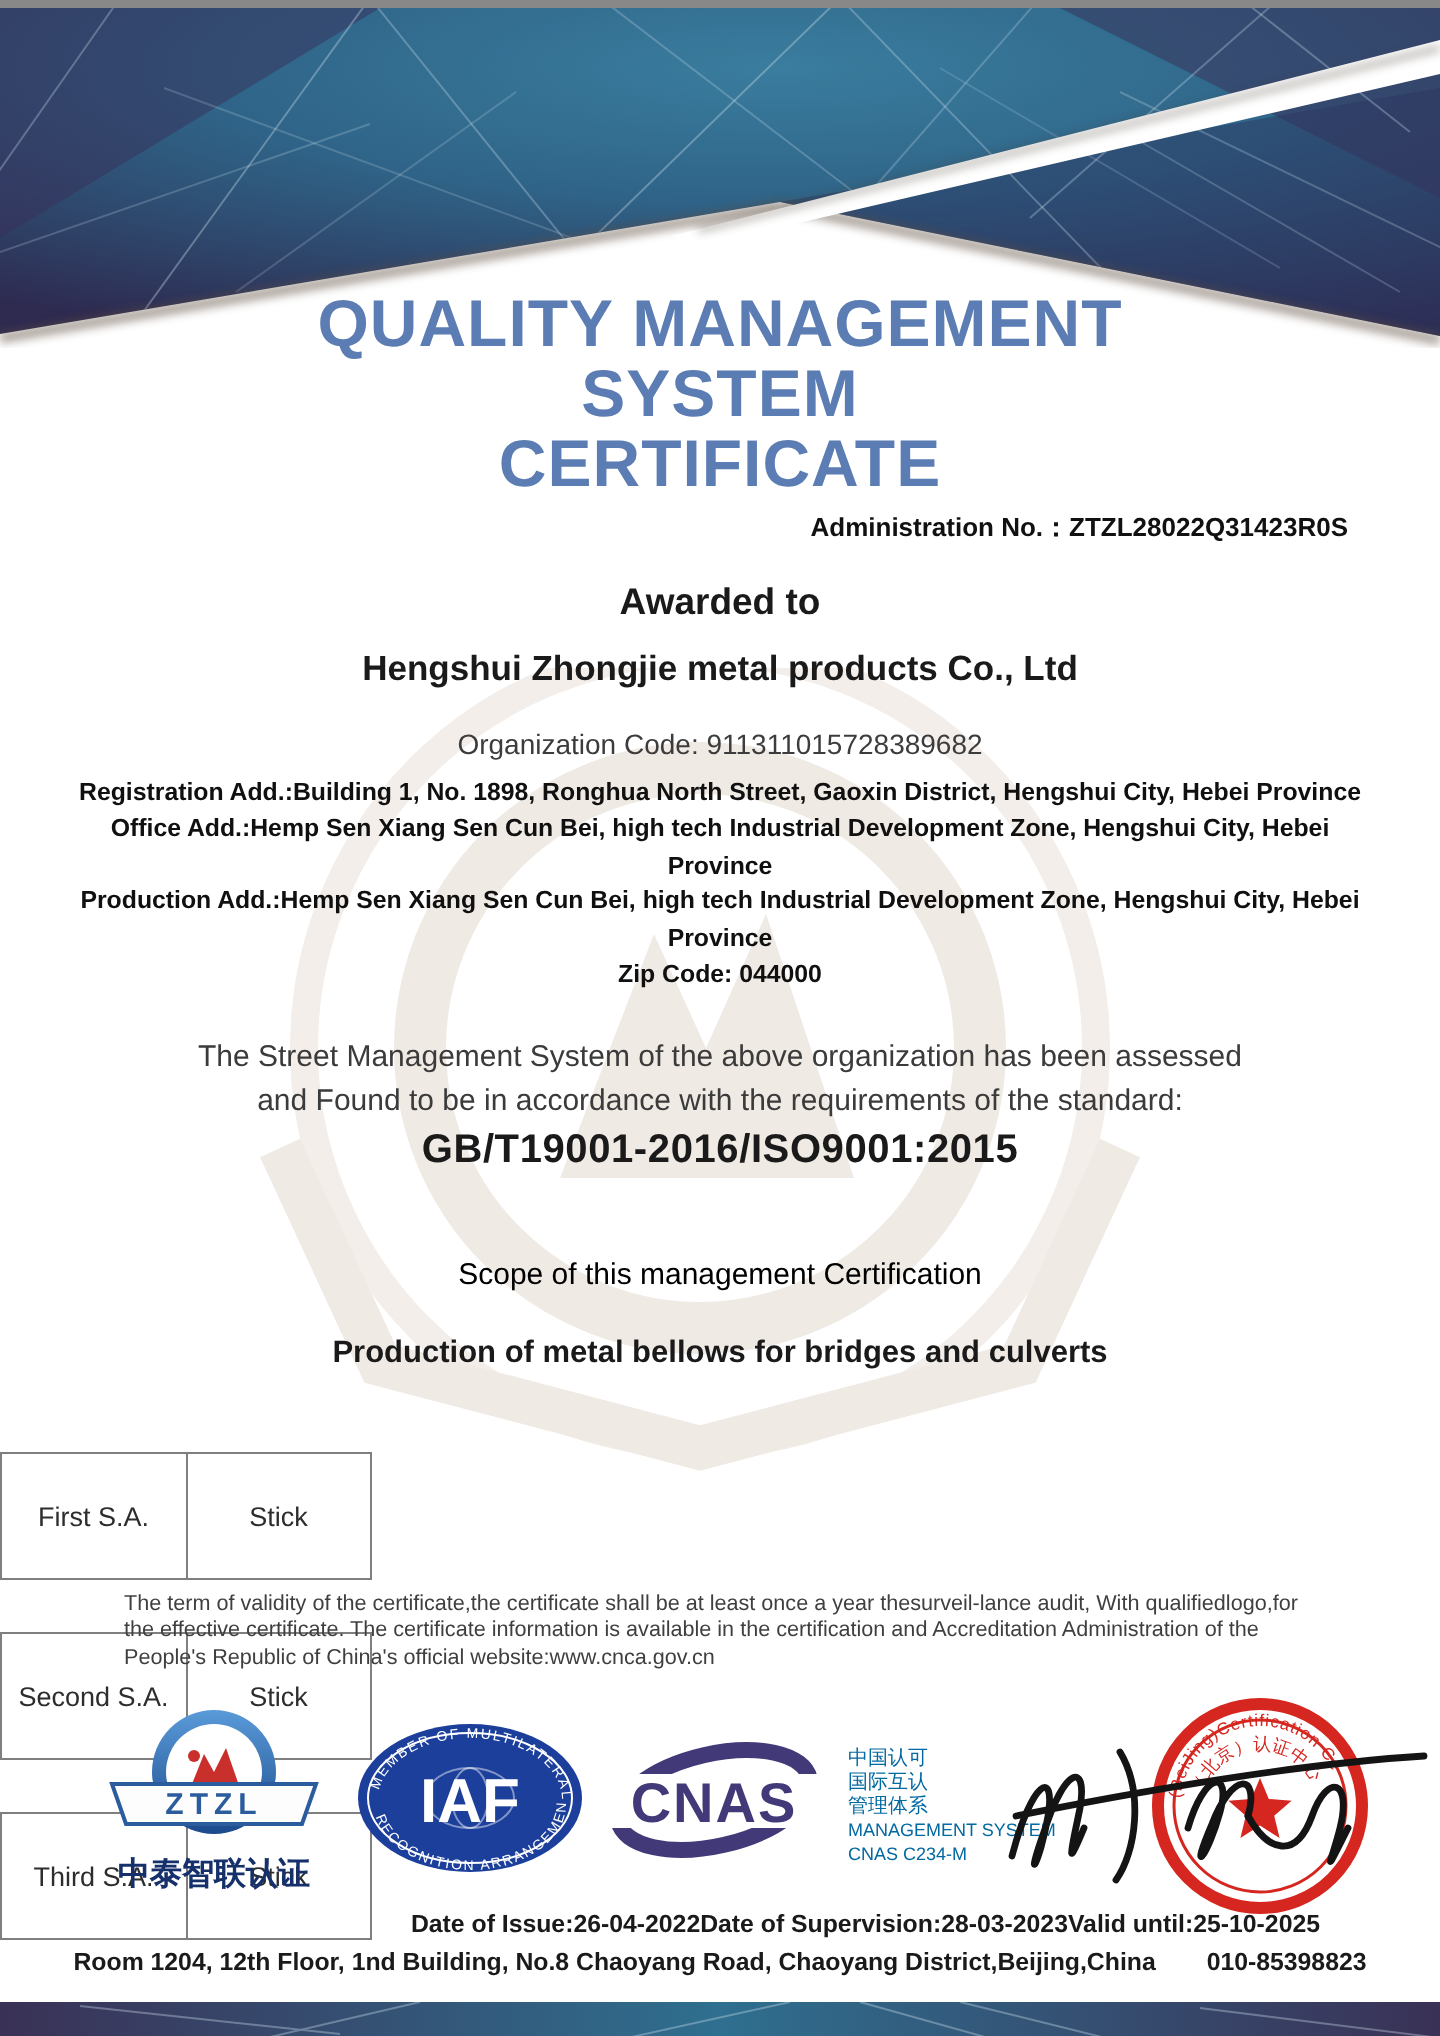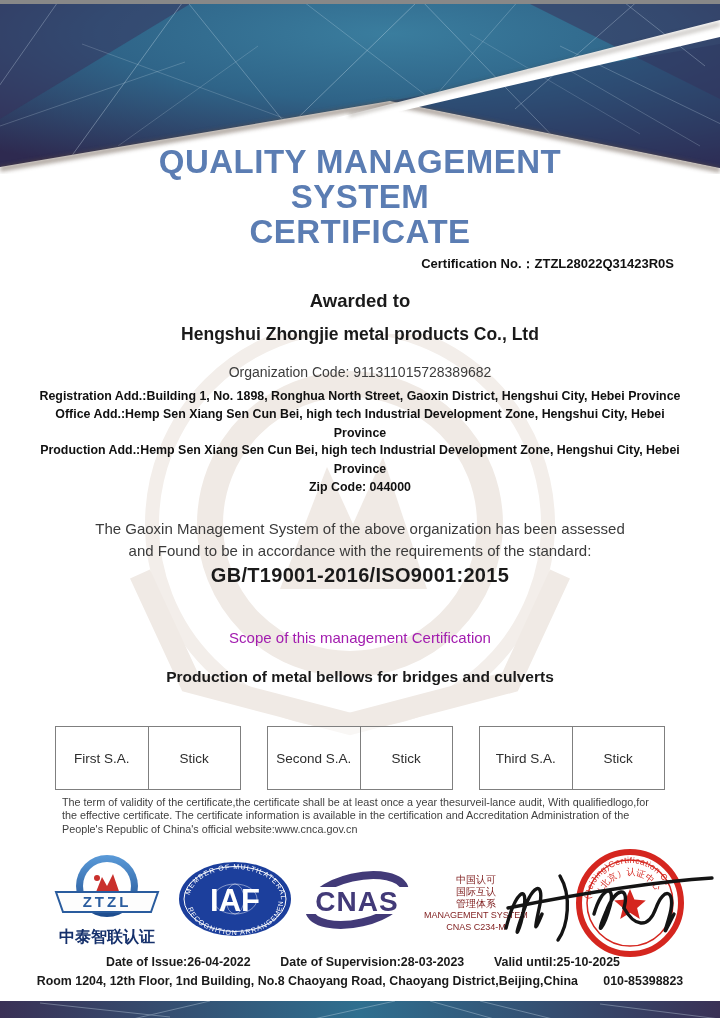--- a/index.html
+++ b/index.html
@@ -18,39 +18,39 @@
   .awarded{top:286px;font-size:18.5px;font-weight:bold;}
   .company{top:320px;font-size:17.5px;font-weight:bold;}
   .orgcode{top:360px;font-size:14px;color:#3c3c3c;}
   .addr{font-size:12.4px;font-weight:bold;line-height:18.5px;color:#101010;}
   .reg{top:383px;white-space:nowrap;}
   .office{top:401px;padding:0 28px;}
   .prod{top:437px;padding:0 36px;}
   .zip{top:474px;}
   .statement{top:514px;font-size:15px;line-height:22px;color:#3b3b3b;padding:0 95px;}
   .standard{top:560px;font-size:20px;font-weight:bold;letter-spacing:.3px;}
-  .scope-label{top:625px;font-size:15px;color:#a21caf;}
+  .scope-label{top:625px;font-size:15px;color:#000000;}
   .scope-value{top:664px;font-size:15.5px;font-weight:bold;}
-  .sa-table{position:absolute;top:722px;left:0;right:0;z-index:2;display:flex;justify-content:center;gap:26px;}
+  .sa-table{position:absolute;top:722px;left:0;right:0;z-index:2;display:flex;justify-content:center;gap:26px;flex-direction:column;}
   .sa-box{width:184px;height:62px;border:1px solid #7f7f7f;display:flex;background:rgba(255,255,255,.6);}
   .sa-cell{flex:1;display:flex;align-items:center;justify-content:center;font-size:13.5px;color:#2d2d2d;}
   .sa-cell.first{border-right:1px solid #7f7f7f;}
   .terms{position:absolute;top:792px;left:62px;width:600px;z-index:2;
          font-size:10.8px;line-height:13.4px;color:#3f3f3f;text-align:left;}
   .logo{position:absolute;z-index:2;}
   .ztzl{left:44px;top:848px;}
   .iaf{left:176px;top:856px;}
   .cnas{left:304px;top:860px;}
-  .cnas-text{position:absolute;left:424px;top:870px;z-index:2;text-align:center;color:#7f1d1d;}
+  .cnas-text{position:absolute;left:424px;top:870px;z-index:2;text-align:left;color:#0369a1;}
   .cnas-text .cn{font-size:10px;line-height:12px;}
   .cnas-text .en{font-size:9px;line-height:11.5px;}
   .seal{left:572px;top:843px;}
   .signature{position:absolute;left:498px;top:852px;z-index:3;}
-  .dates{position:absolute;top:951px;left:0;right:0;z-index:2;display:flex;justify-content:space-between;
-         padding:0 100px 0 106px;font-size:12.4px;font-weight:bold;}
+  .dates{position:absolute;top:951px;left:0;right:0;z-index:2;display:flex;justify-content:flex-end;
+         padding:0 60px 0 106px;font-size:12.4px;font-weight:bold;}
   .address{top:970px;font-size:12.4px;font-weight:bold;}
   .address .phone{margin-left:22px;}
 </style>
 </head>
 <body>
 
 <div class="page">
 
   <svg class="watermark" width="510" height="420" viewBox="0 0 510 420">
     <circle cx="250" cy="190" r="198" fill="none" stroke="#f3eeea" stroke-width="14"></circle>
@@ -100,33 +100,33 @@
     <path d="M349,111 L720,20" stroke="#4a3c30" stroke-width="3" opacity="0.4" fill="none" filter="url(#soft)"></path>
   </svg>
 
   <div class="abs title">
     <div>QUALITY MANAGEMENT</div>
     <div>SYSTEM</div>
     <div>CERTIFICATE</div>
   </div>
 
   <div class="cert-no">
-    <span>Certification No.：</span><span>ZTZL28022Q31423R0S</span>
+    <span>Administration No.：</span><span>ZTZL28022Q31423R0S</span>
   </div>
 
   <div class="abs company">Hengshui Zhongjie metal products Co., Ltd</div>
   <div class="abs awarded">Awarded to</div>
   <div class="abs orgcode">Organization Code: 911311015728389682</div>
 
   <div class="abs addr reg">Registration Add.:Building 1, No. 1898, Ronghua North Street, Gaoxin District, Hengshui City, Hebei Province</div>
   <div class="abs addr office">Office Add.:Hemp Sen Xiang Sen Cun Bei, high tech Industrial Development Zone, Hengshui City, Hebei Province</div>
   <div class="abs addr prod">Production Add.:Hemp Sen Xiang Sen Cun Bei, high tech Industrial Development Zone, Hengshui City, Hebei Province</div>
   <div class="abs addr zip">Zip Code: 044000</div>
 
-  <div class="abs statement">The Gaoxin Management System of the above organization has been assessed and Found to be in accordance with the requirements of the standard:</div>
+  <div class="abs statement">The Street Management System of the above organization has been assessed and Found to be in accordance with the requirements of the standard:</div>
   <div class="abs standard">GB/T19001-2016/ISO9001:2015</div>
   <div class="abs scope-label">Scope of this management Certification</div>
   <div class="abs scope-value">Production of metal bellows for bridges and culverts</div>
 
   <div class="sa-table">
     <div class="sa-box">
       <div class="sa-cell first">First S.A.</div>
       <div class="sa-cell">Stick</div>
     </div>
     <div class="sa-box">

